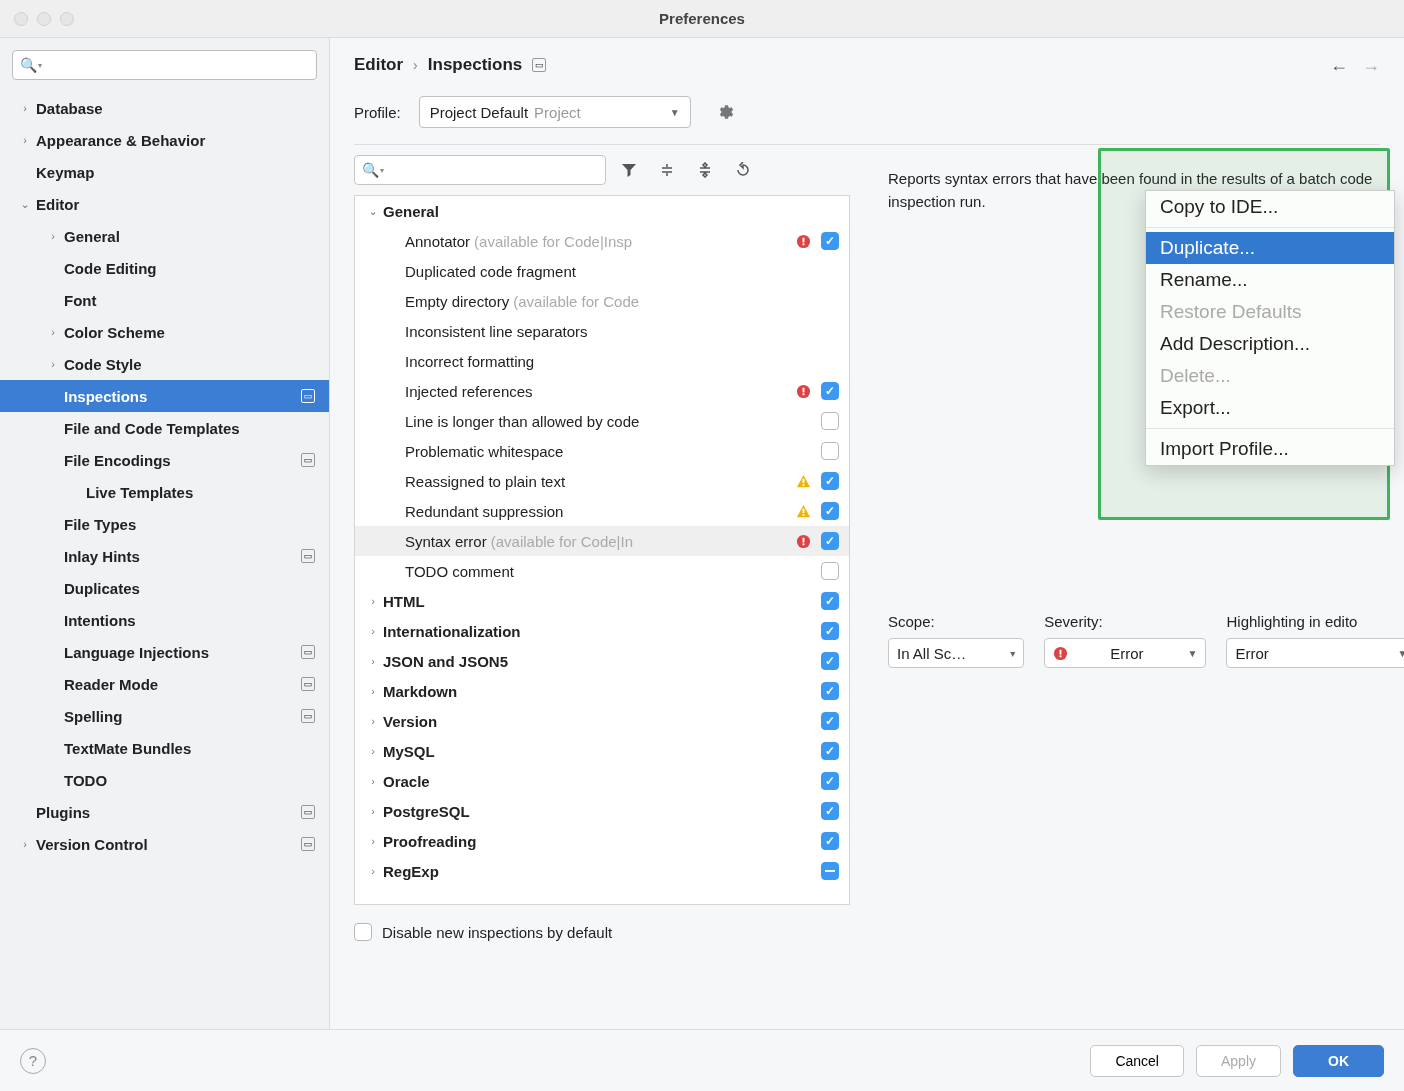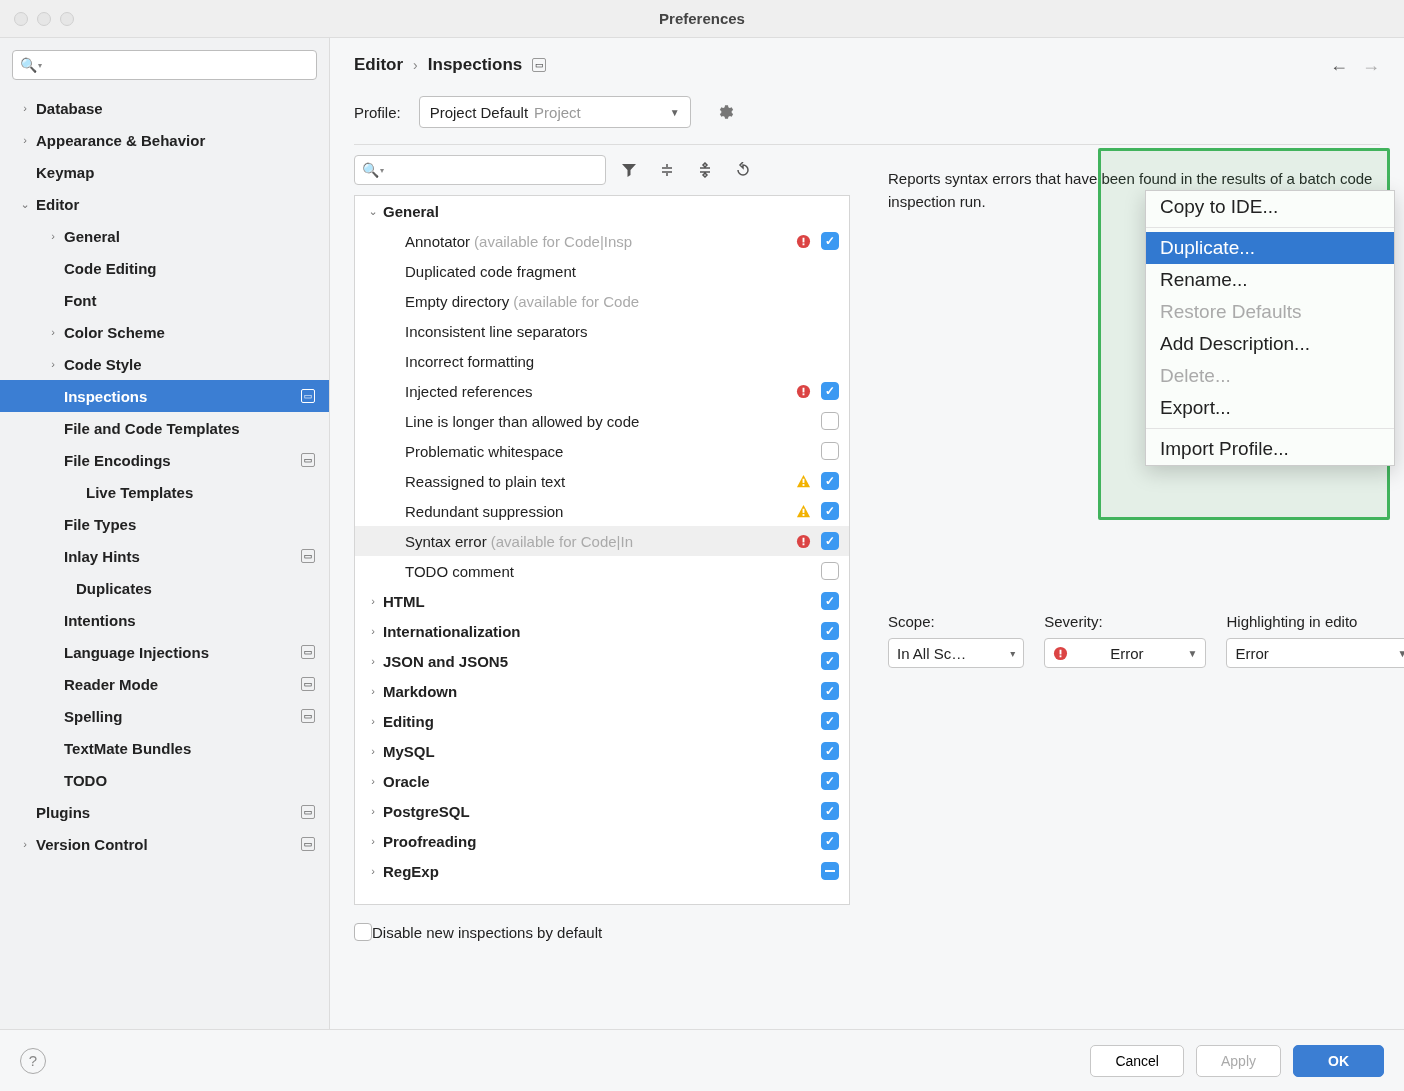--- a/index.html
+++ b/index.html
@@ -59,21 +59,21 @@
 .trow.child { padding-left: 48px; }
 .trow .avail { color: #aaa; font-size: 15px; margin-left: 4px; white-space: nowrap; overflow: hidden; }
 .trow .right { margin-left: auto; display: flex; align-items: center; gap: 10px; padding-right: 10px; }
 .cbx { width: 18px; height: 18px; border: 1px solid #b7b7b7; border-radius: 4px; background: #fff; display: flex; align-items: center; justify-content: center; }
 .cbx.on { background: #3b99f2; border-color: #3b99f2; color: #fff; font-size: 12px; font-weight: bold; }
 .cbx.mixed { background: #3b99f2; border-color: #3b99f2; }
 .cbx.mixed::after { content: ""; width: 10px; height: 2.5px; background: #fff; }
 .sev-icon { width: 16px; height: 16px; display: flex; align-items: center; justify-content: center; }
 .trow.sel { background: #efefef; }
 
-.disableck { display: flex; align-items: center; padding: 18px 24px; font-size: 15px; }
+.disableck { display: flex; align-items: center; gap: 10px; padding: 18px 24px; font-size: 15px; }
 
 .detail { position: absolute; left: 558px; top: 130px; right: 24px; font-size: 15px; color: #222; }
 .detail p { line-height: 1.5; }
 .detailrow { display: flex; gap: 20px; margin-top: 400px; }
 .dcol { display: flex; flex-direction: column; gap: 8px; font-size: 15px; }
 .dcol .dsel { border: 1px solid #c7c7c7; border-radius: 4px; height: 30px; display: flex; align-items: center; padding: 0 8px; background: #fff; min-width: 100px; white-space: nowrap; gap: 36px; }
 .dcol .dsel .dd { margin-left: auto; font-size: 10px; color: #666; padding-left: 8px; }
 
 .highlight-box { position: absolute; left: 768px; top: 110px; width: 292px; height: 372px; border: 3px solid #41b35d; background: rgba(65,179,93,0.10); z-index: 5; pointer-events: none; border-radius: 2px; }
 
@@ -172,21 +172,21 @@
           </div>
           <div class="nav-row" style="padding-left: 46px;">
             <span class="chv"></span>
             <span class="lbl">File Types</span>
           </div>
           <div class="nav-row" style="padding-left: 46px;">
             <span class="chv"></span>
             <span class="lbl">Inlay Hints</span>
             <span class="badge">▭</span>
           </div>
-          <div class="nav-row" style="padding-left: 58px;">
+          <div class="nav-row" style="padding-left: 46px;">
             <span class="chv"></span>
             <span class="lbl">Duplicates</span>
           </div>
           <div class="nav-row" style="padding-left: 46px;">
             <span class="chv"></span>
             <span class="lbl">Intentions</span>
           </div>
           <div class="nav-row" style="padding-left: 46px;">
             <span class="chv"></span>
             <span class="lbl">Language Injections</span>
@@ -410,21 +410,21 @@
           </div>
           <div class="trow bold">
             <span class="tchv">›</span>
             <span class="tlbl">Markdown</span>
             <span class="right">
               <span class="cbx on">✓</span>
             </span>
           </div>
           <div class="trow bold">
             <span class="tchv">›</span>
-            <span class="tlbl">Editing</span>
+            <span class="tlbl">Version</span>
             <span class="right">
               <span class="cbx on">✓</span>
             </span>
           </div>
           <div class="trow bold">
             <span class="tchv">›</span>
             <span class="tlbl">MySQL</span>
             <span class="right">
               <span class="cbx on">✓</span>
             </span>

